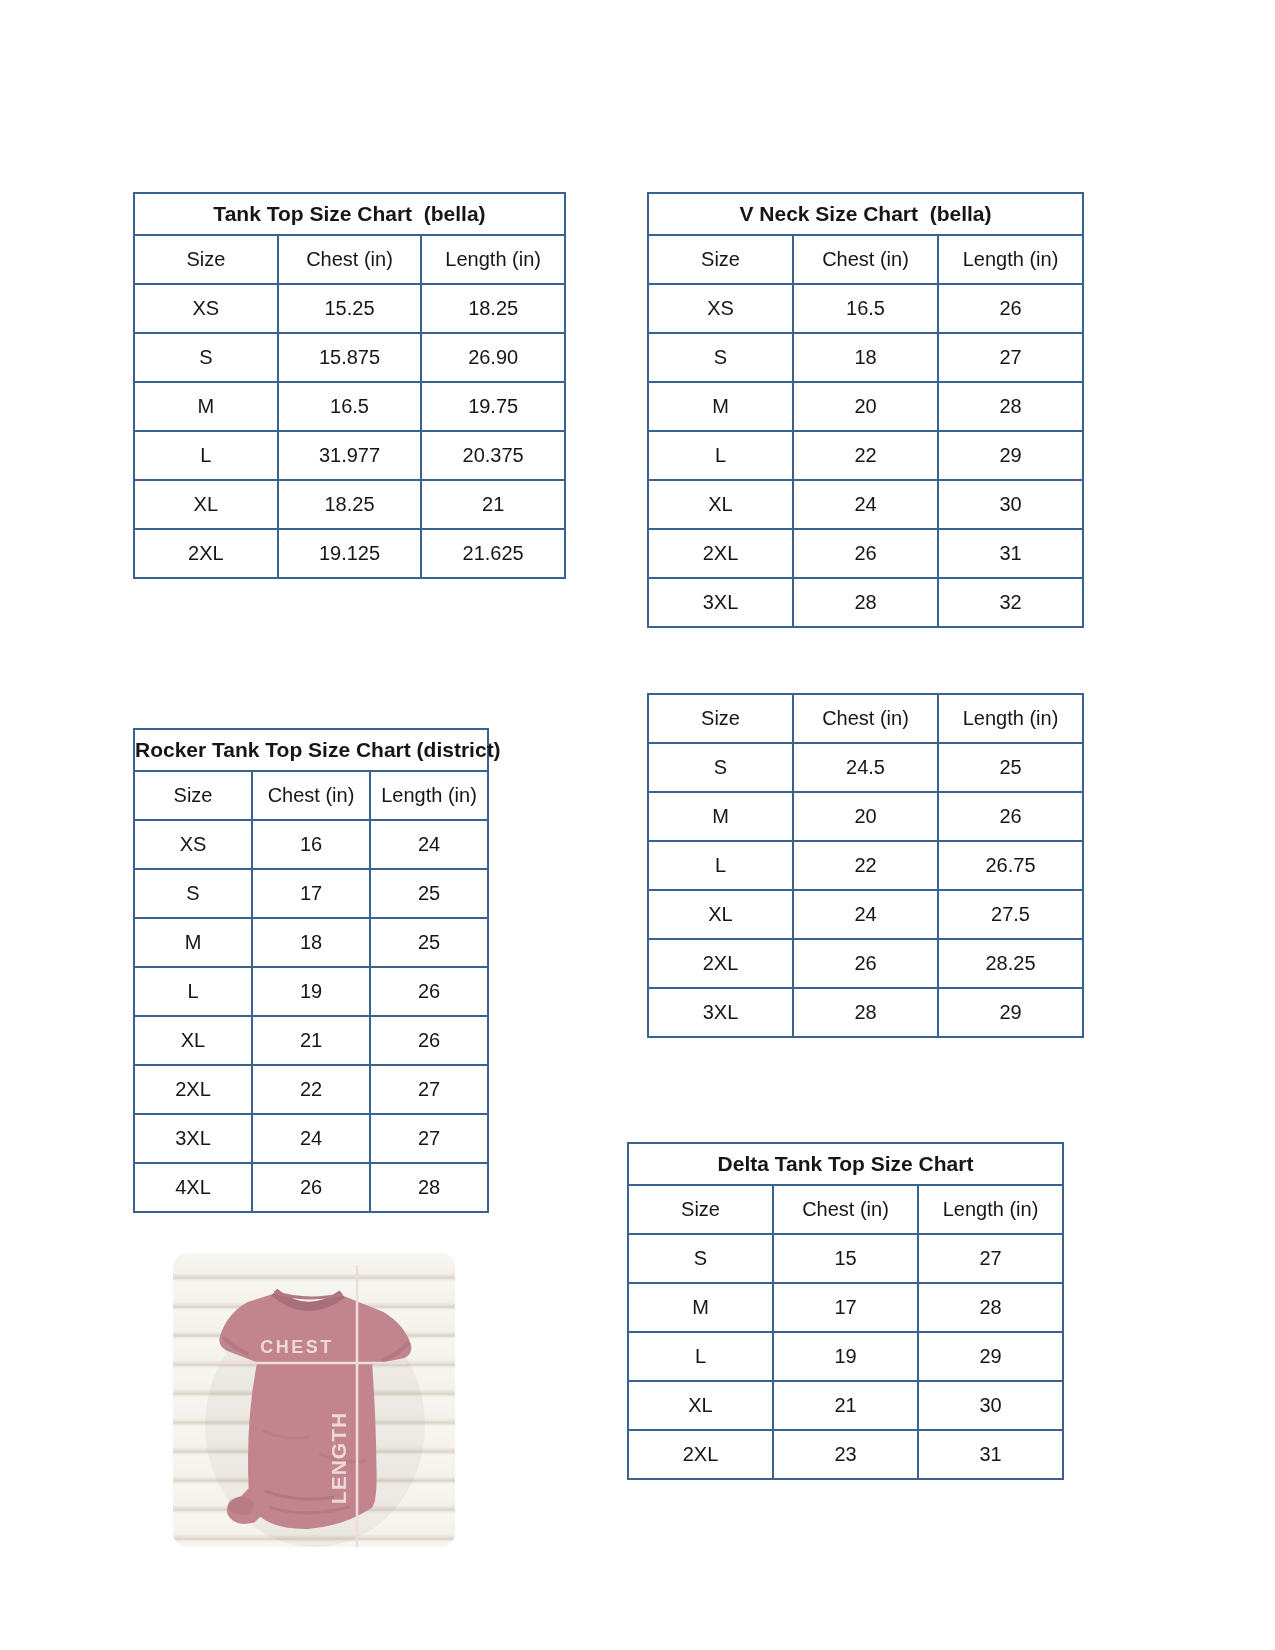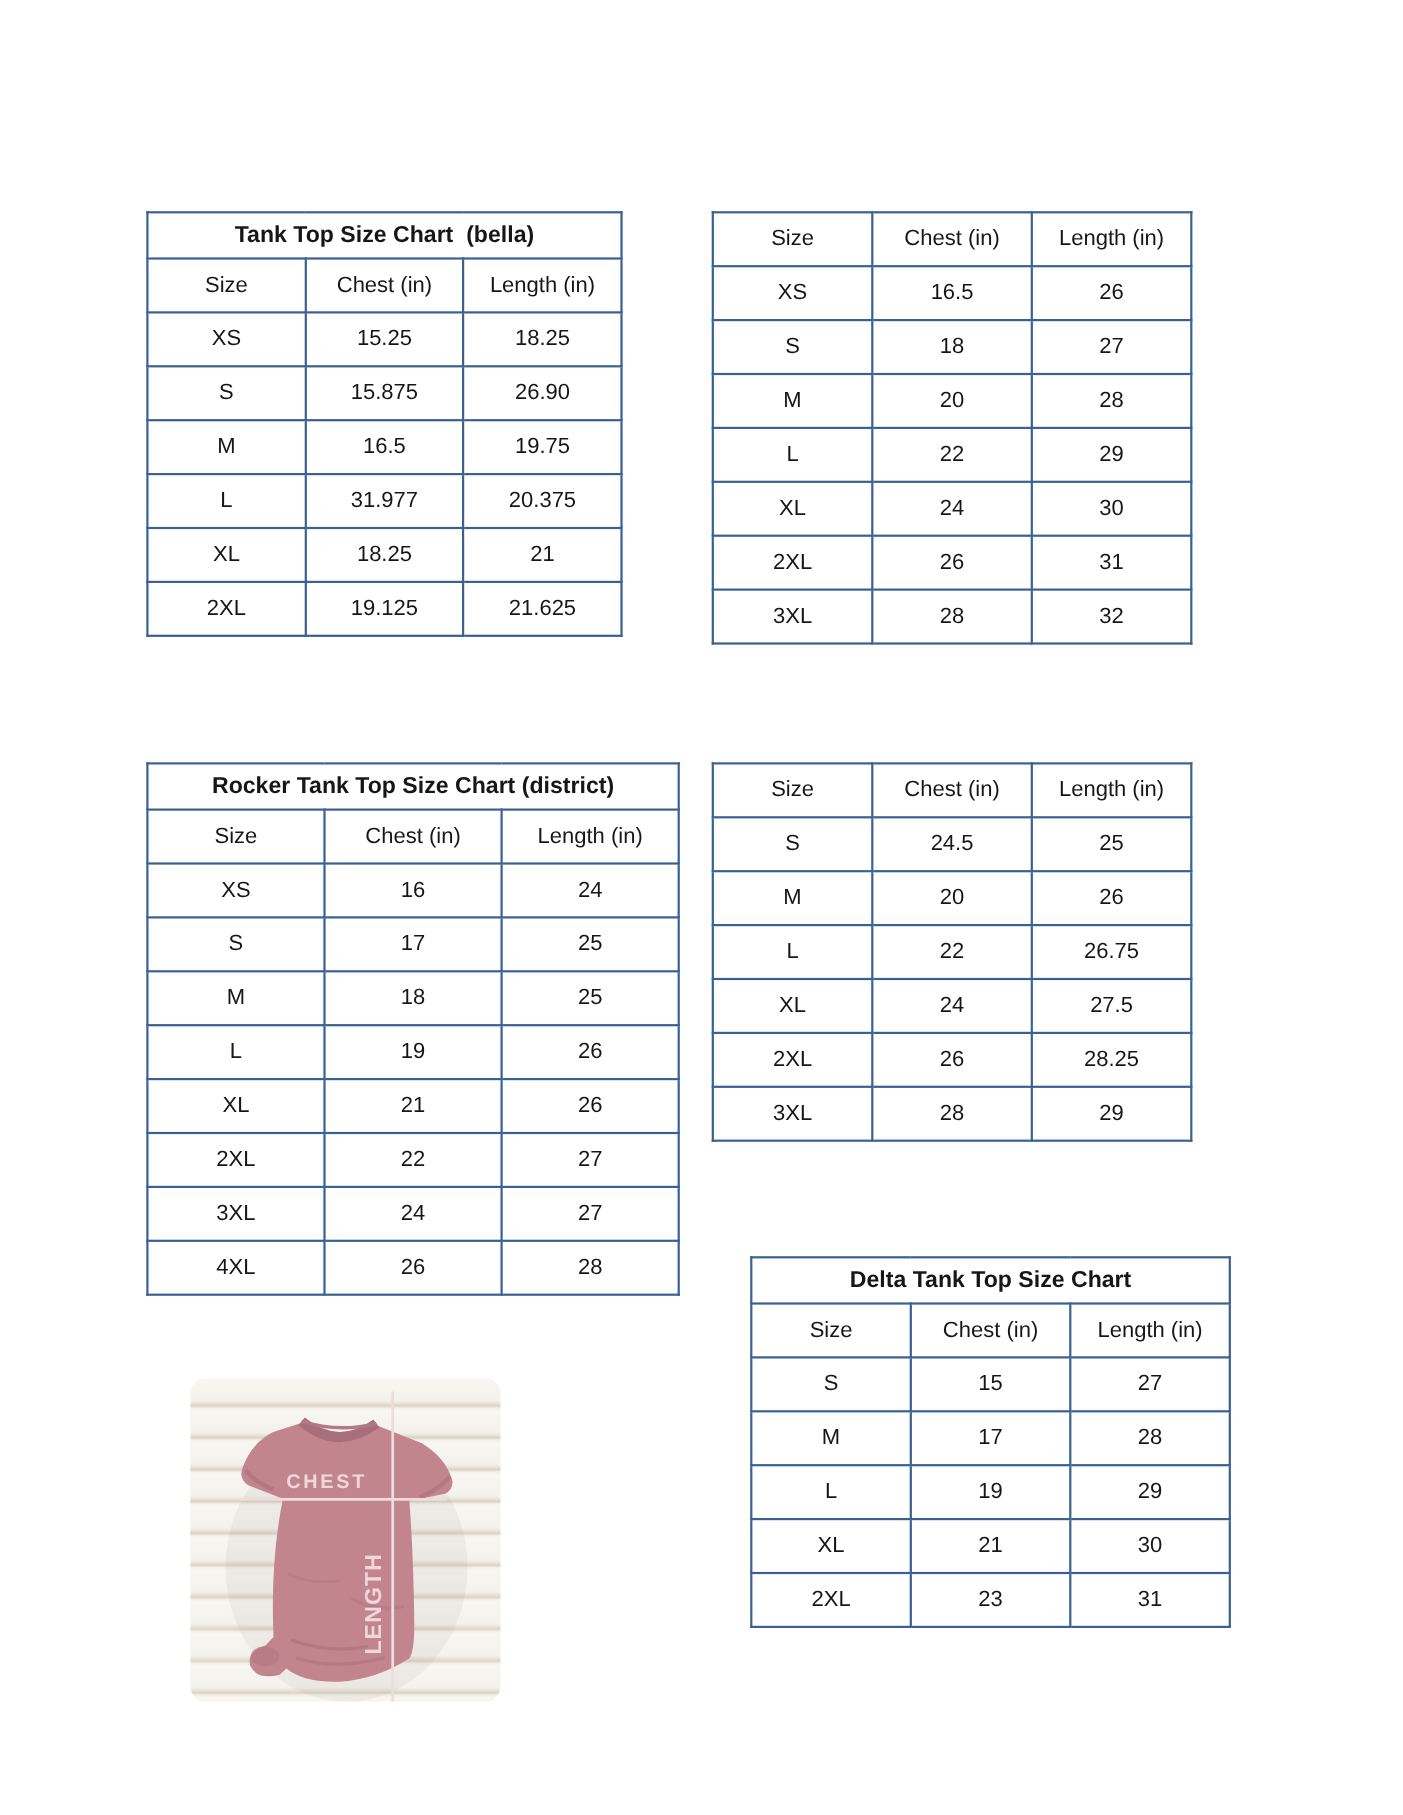--- a/index.html
+++ b/index.html
@@ -31,23 +31,23 @@
   table.size-table tr.t-title td{
     font-weight:700;
     font-size:21px;
     height:40px;
     white-space:pre;
   }
   table.size-table tr.t-header td{ font-size:20px; }
   
   #table-tank-top      {left:133px; top:192px;  width:433px;border-radius:32px;}
   #table-v-neck        {left:647px; top:192px;  width:437px;}
-  #table-rocker-tank   {left:133px; top:693px;  width:485px;}
+  #table-rocker-tank   {left:133px; top:728px;  width:356px;}
   #table-relaxed       {left:647px; top:693px;  width:437px;}
-  #table-delta-tank    {left:682px; top:1142px; width:437px;}
+  #table-delta-tank    {left:627px; top:1142px; width:437px;}
 
   
   .shirt-photo{
     position:absolute;
     left:173px; top:1253px;
     width:282px; height:294px;
     overflow:hidden;
     background:
       repeating-linear-gradient(180deg,
         #f8f6f1 0px, #f5f2ec 20px,
@@ -102,20 +102,23 @@
         <tr>
           <td>2XL</td>
           <td>19.125</td>
           <td>21.625</td>
         </tr>
       </tbody>
   </table>
 
   <table class="size-table" id="table-v-neck">
     <tbody>
+      <tr class="t-title">
+        <td colspan="3">V Neck Size Chart  (bella)</td>
+      </tr>
       <tr class="t-header">
         <td>Size</td>
         <td>Chest (in)</td>
         <td>Length (in)</td>
       </tr>
     </tbody>
     <tbody>
         <tr>
           <td>XS</td>
           <td>16.5</td>

